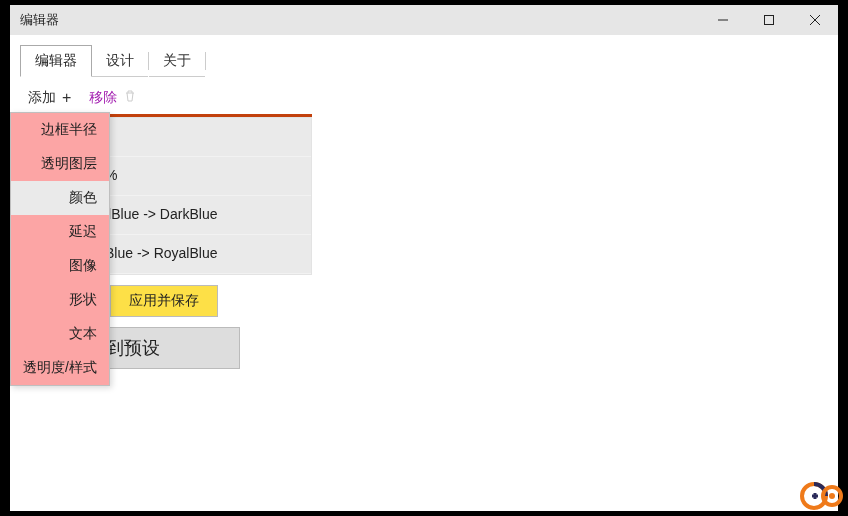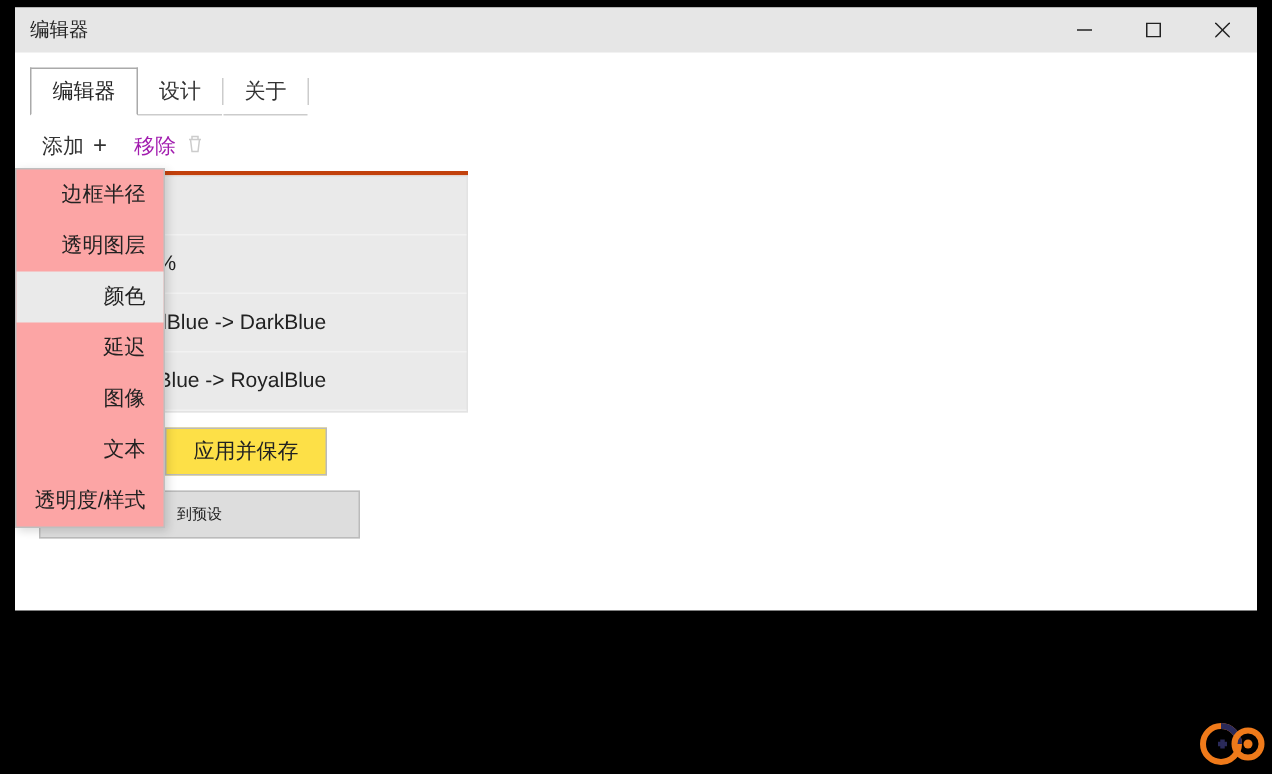--- a/index.html
+++ b/index.html
@@ -1,17 +1,17 @@
 <!DOCTYPE html>
 <html><head>
 <meta charset="utf-8">
 <style>
 * { margin: 0; padding: 0; box-sizing: border-box; font-family: "Microsoft YaHei", "Segoe UI", sans-serif; }
 body { width: 848px; height: 516px; background: #000; position: relative; overflow: hidden; }
-.window { position: absolute; left: 10px; top: 5px; width: 828px; height: 402px; background: #fff; display: flex; flex-direction: column; }
+.window { position: absolute; left: 10px; top: 5px; width: 828px; height: 506px; background: #fff; display: flex; flex-direction: column; }
 .titlebar { height: 30px; background: #e6e6e6; display: flex; align-items: center; padding-left: 10px; }
 .titlebar-title { font-size: 13px; color: #222; flex: 1; }
 .window-btn { width: 46px; height: 30px; display: flex; align-items: center; justify-content: center; cursor: default; }
 .window-btn svg { width: 10px; height: 10px; }
 .tabs-area { padding: 10px 10px 0 10px; }
 .tab-row { display: flex; align-items: center; }
 .tab { font-size: 14px; color: #333; padding: 6px 14px; border-bottom: 1px solid #ccc; }
 .tab.active { border: 1px solid #aaa; border-bottom: 1px solid #fff; color: #222; }
 .tab-sep { width: 1px; height: 18px; background: #ccc; margin: 0 0 0 0; }
 .content-row { display: flex; padding: 4px 12px 0 12px; }
@@ -19,21 +19,21 @@
 .toolbar { height: 36px; display: flex; align-items: center; gap: 18px; border-bottom: 3px solid #c2410c; padding: 0 6px; }
 .tb-btn { display: flex; align-items: center; gap: 6px; font-size: 14px; color: #333; }
 .tb-btn.disabled { color: #a21caf; }
 .plus { font-size: 16px; font-weight: 300; }
 .trash svg { width: 14px; height: 14px; }
 .trash.disabled svg path { stroke: #ccc; }
 .items { background: #eaeaea; border: 1px solid #e3e3e3; margin-top: 0; }
 .item { padding: 10px 12px; font-size: 14px; color: #222; border-bottom: 1px solid #f2f2f2; }
 .btn-row { display: flex; gap: 18px; padding: 10px 0 6px 4px; align-items: center; }
 .btn { background: #fde047; border: 1px solid #bbb; padding: 6px 18px; font-size: 14px; color: #222; cursor: default; }
-.preset-btn { margin-top: 4px; background: #ddd; border: 1px solid #bbb; padding: 8px 0; font-size: 10px; color: #222; text-align: center; width: 214px; align-self: flex-start; margin-left: 4px; }
+.preset-btn { margin-top: 4px; background: #ddd; border: 1px solid #bbb; padding: 8px 0; font-size: 18px; color: #222; text-align: center; width: 214px; align-self: flex-start; margin-left: 4px; }
 .context-menu { position: absolute; left: 10px; top: 112px; width: 100px; background: #fca5a5; border: 1px solid #bfbfbf; box-shadow: 2px 2px 6px rgba(0,0,0,0.15); }
 .menu-item { padding: 8px 12px; font-size: 14px; color: #222; text-align: right; }
 .menu-item.hover-item { background: #eaeaea; }
 .watermark { position: absolute; right: 4px; bottom: 4px; display: flex; align-items: center; gap: 4px; }
 .wm-text { display: flex; flex-direction: column; align-items: flex-start; line-height: 1.1; }
 .wm-top { color: #ef7a1a; font-size: 15px; font-weight: 600; }
 .wm-bot { color: #ef7a1a; font-size: 11px; }
 </style>
 </head>
 <body>
@@ -99,20 +99,21 @@
     </div>
   </div>
 </div>
 
 <div class="context-menu">
   <div class="menu-item">边框半径</div>
   <div class="menu-item">透明图层</div>
   <div class="menu-item hover-item">颜色</div>
   <div class="menu-item">延迟</div>
   <div class="menu-item">图像</div>
+  <div class="menu-item">形状</div>
   <div class="menu-item">文本</div>
   <div class="menu-item">透明度/样式</div>
 </div>
 
 <div class="watermark">
   <svg width="44" height="34" viewBox="0 0 44 34">
     <circle cx="14" cy="18" r="12" fill="none" stroke="#ef7a1a" stroke-width="4"></circle>
     <path d="M14 6 A12 12 0 0 1 26 18" fill="none" stroke="#2a2a5a" stroke-width="4"></path>
     <line x1="12" y1="18" x2="18" y2="18" stroke="#2a2a5a" stroke-width="3"></line>
     <line x1="15" y1="15" x2="15" y2="21" stroke="#2a2a5a" stroke-width="3"></line>

